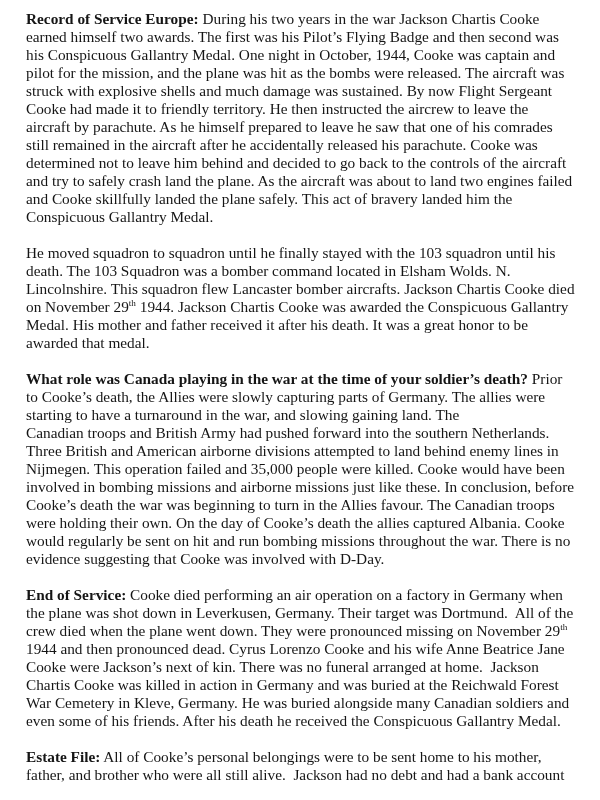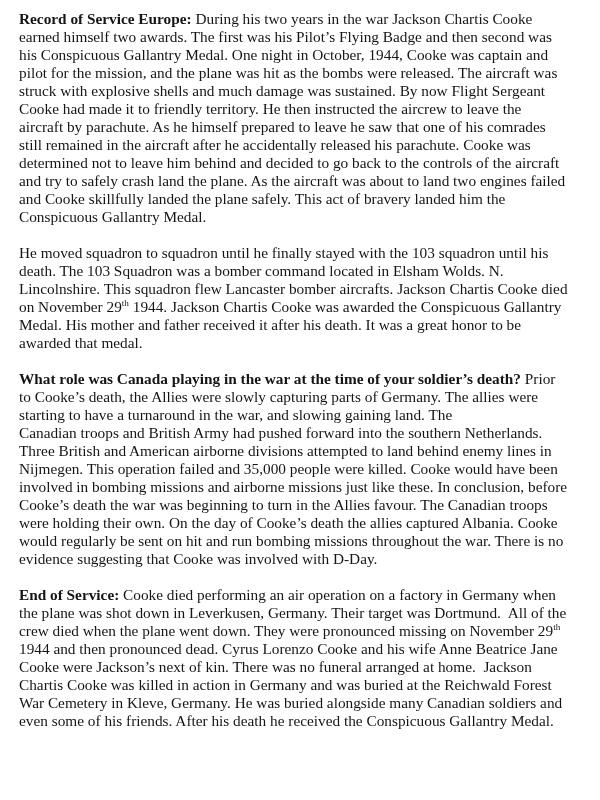--- a/index.html
+++ b/index.html
@@ -13,21 +13,21 @@
     overflow: hidden;
     color: #151515;
     font-family: "Liberation Serif", "DejaVu Serif", serif;
     font-size: 15.3px;
     line-height: 18px;
   }
   .doc-page {
     box-sizing: border-box;
     width: 600px;
     height: 800px;
-    padding: 10px 13px 0 19px;
+    padding: 10px 13px 0 26px;
     background: #ffffff;
   }
   p.para {
     margin: 0 0 18px 0;
     white-space: pre-wrap;
     text-align: left;
   }
   .b { font-weight: bold; }
   .sup {
     vertical-align: super;
@@ -37,14 +37,15 @@
 </style>
 </head>
 <body>
 
 <div class="doc-page">
   <div>
       <p class="para"><span class="b">Record of Service Europe:</span><span> During his two years in the war Jackson Chartis Cooke</span><br><span>earned himself two awards. The first was his Pilot’s Flying Badge and then second was</span><br><span>his Conspicuous Gallantry Medal. One night in October, 1944, Cooke was captain and</span><br><span>pilot for the mission, and the plane was hit as the bombs were released. The aircraft was</span><br><span>struck with explosive shells and much damage was sustained. By now Flight Sergeant</span><br><span>Cooke had made it to friendly territory. He then instructed the aircrew to leave the</span><br><span>aircraft by parachute. As he himself prepared to leave he saw that one of his comrades</span><br><span>still remained in the aircraft after he accidentally released his parachute. Cooke was</span><br><span>determined not to leave him behind and decided to go back to the controls of the aircraft</span><br><span>and try to safely crash land the plane. As the aircraft was about to land two engines failed</span><br><span>and Cooke skillfully landed the plane safely. This act of bravery landed him the</span><br><span>Conspicuous Gallantry Medal.</span></p>
       <p class="para"><span>He moved squadron to squadron until he finally stayed with the 103 squadron until his</span><br><span>death. The 103 Squadron was a bomber command located in Elsham Wolds. N.</span><br><span>Lincolnshire. This squadron flew Lancaster bomber aircrafts. Jackson Chartis Cooke died</span><br><span>on November 29</span><span class="sup">th</span><span> 1944. Jackson Chartis Cooke was awarded the Conspicuous Gallantry</span><br><span>Medal. His mother and father received it after his death. It was a great honor to be</span><br><span>awarded that medal.</span></p>
       <p class="para"><span class="b">What role was Canada playing in the war at the time of your soldier’s death?</span><span> Prior</span><br><span>to Cooke’s death, the Allies were slowly capturing parts of Germany. The allies were</span><br><span>starting to have a turnaround in the war, and slowing gaining land. The</span><br><span>Canadian troops and British Army had pushed forward into the southern Netherlands.</span><br><span>Three British and American airborne divisions attempted to land behind enemy lines in</span><br><span>Nijmegen. This operation failed and 35,000 people were killed. Cooke would have been</span><br><span>involved in bombing missions and airborne missions just like these. In conclusion, before</span><br><span>Cooke’s death the war was beginning to turn in the Allies favour. The Canadian troops</span><br><span>were holding their own. On the day of Cooke’s death the allies captured Albania. Cooke</span><br><span>would regularly be sent on hit and run bombing missions throughout the war. There is no</span><br><span>evidence suggesting that Cooke was involved with D-Day.</span></p>
       <p class="para"><span class="b">End of Service:</span><span> Cooke died performing an air operation on a factory in Germany when</span><br><span>the plane was shot down in Leverkusen, Germany. Their target was Dortmund.  All of the</span><br><span>crew died when the plane went down. They were pronounced missing on November 29</span><span class="sup">th</span><br><span>1944 and then pronounced dead. Cyrus Lorenzo Cooke and his wife Anne Beatrice Jane</span><br><span>Cooke were Jackson’s next of kin. There was no funeral arranged at home.  Jackson</span><br><span>Chartis Cooke was killed in action in Germany and was buried at the Reichwald Forest</span><br><span>War Cemetery in Kleve, Germany. He was buried alongside many Canadian soldiers and</span><br><span>even some of his friends. After his death he received the Conspicuous Gallantry Medal.</span></p>
+      <p class="para"><span class="b">Estate File:</span><span> All of Cooke’s personal belongings were to be sent home to his mother,</span><br><span>father, and brother who were all still alive.  Jackson had no debt and had a bank account</span></p>
     </div>
 </div>
 
 </body></html>

